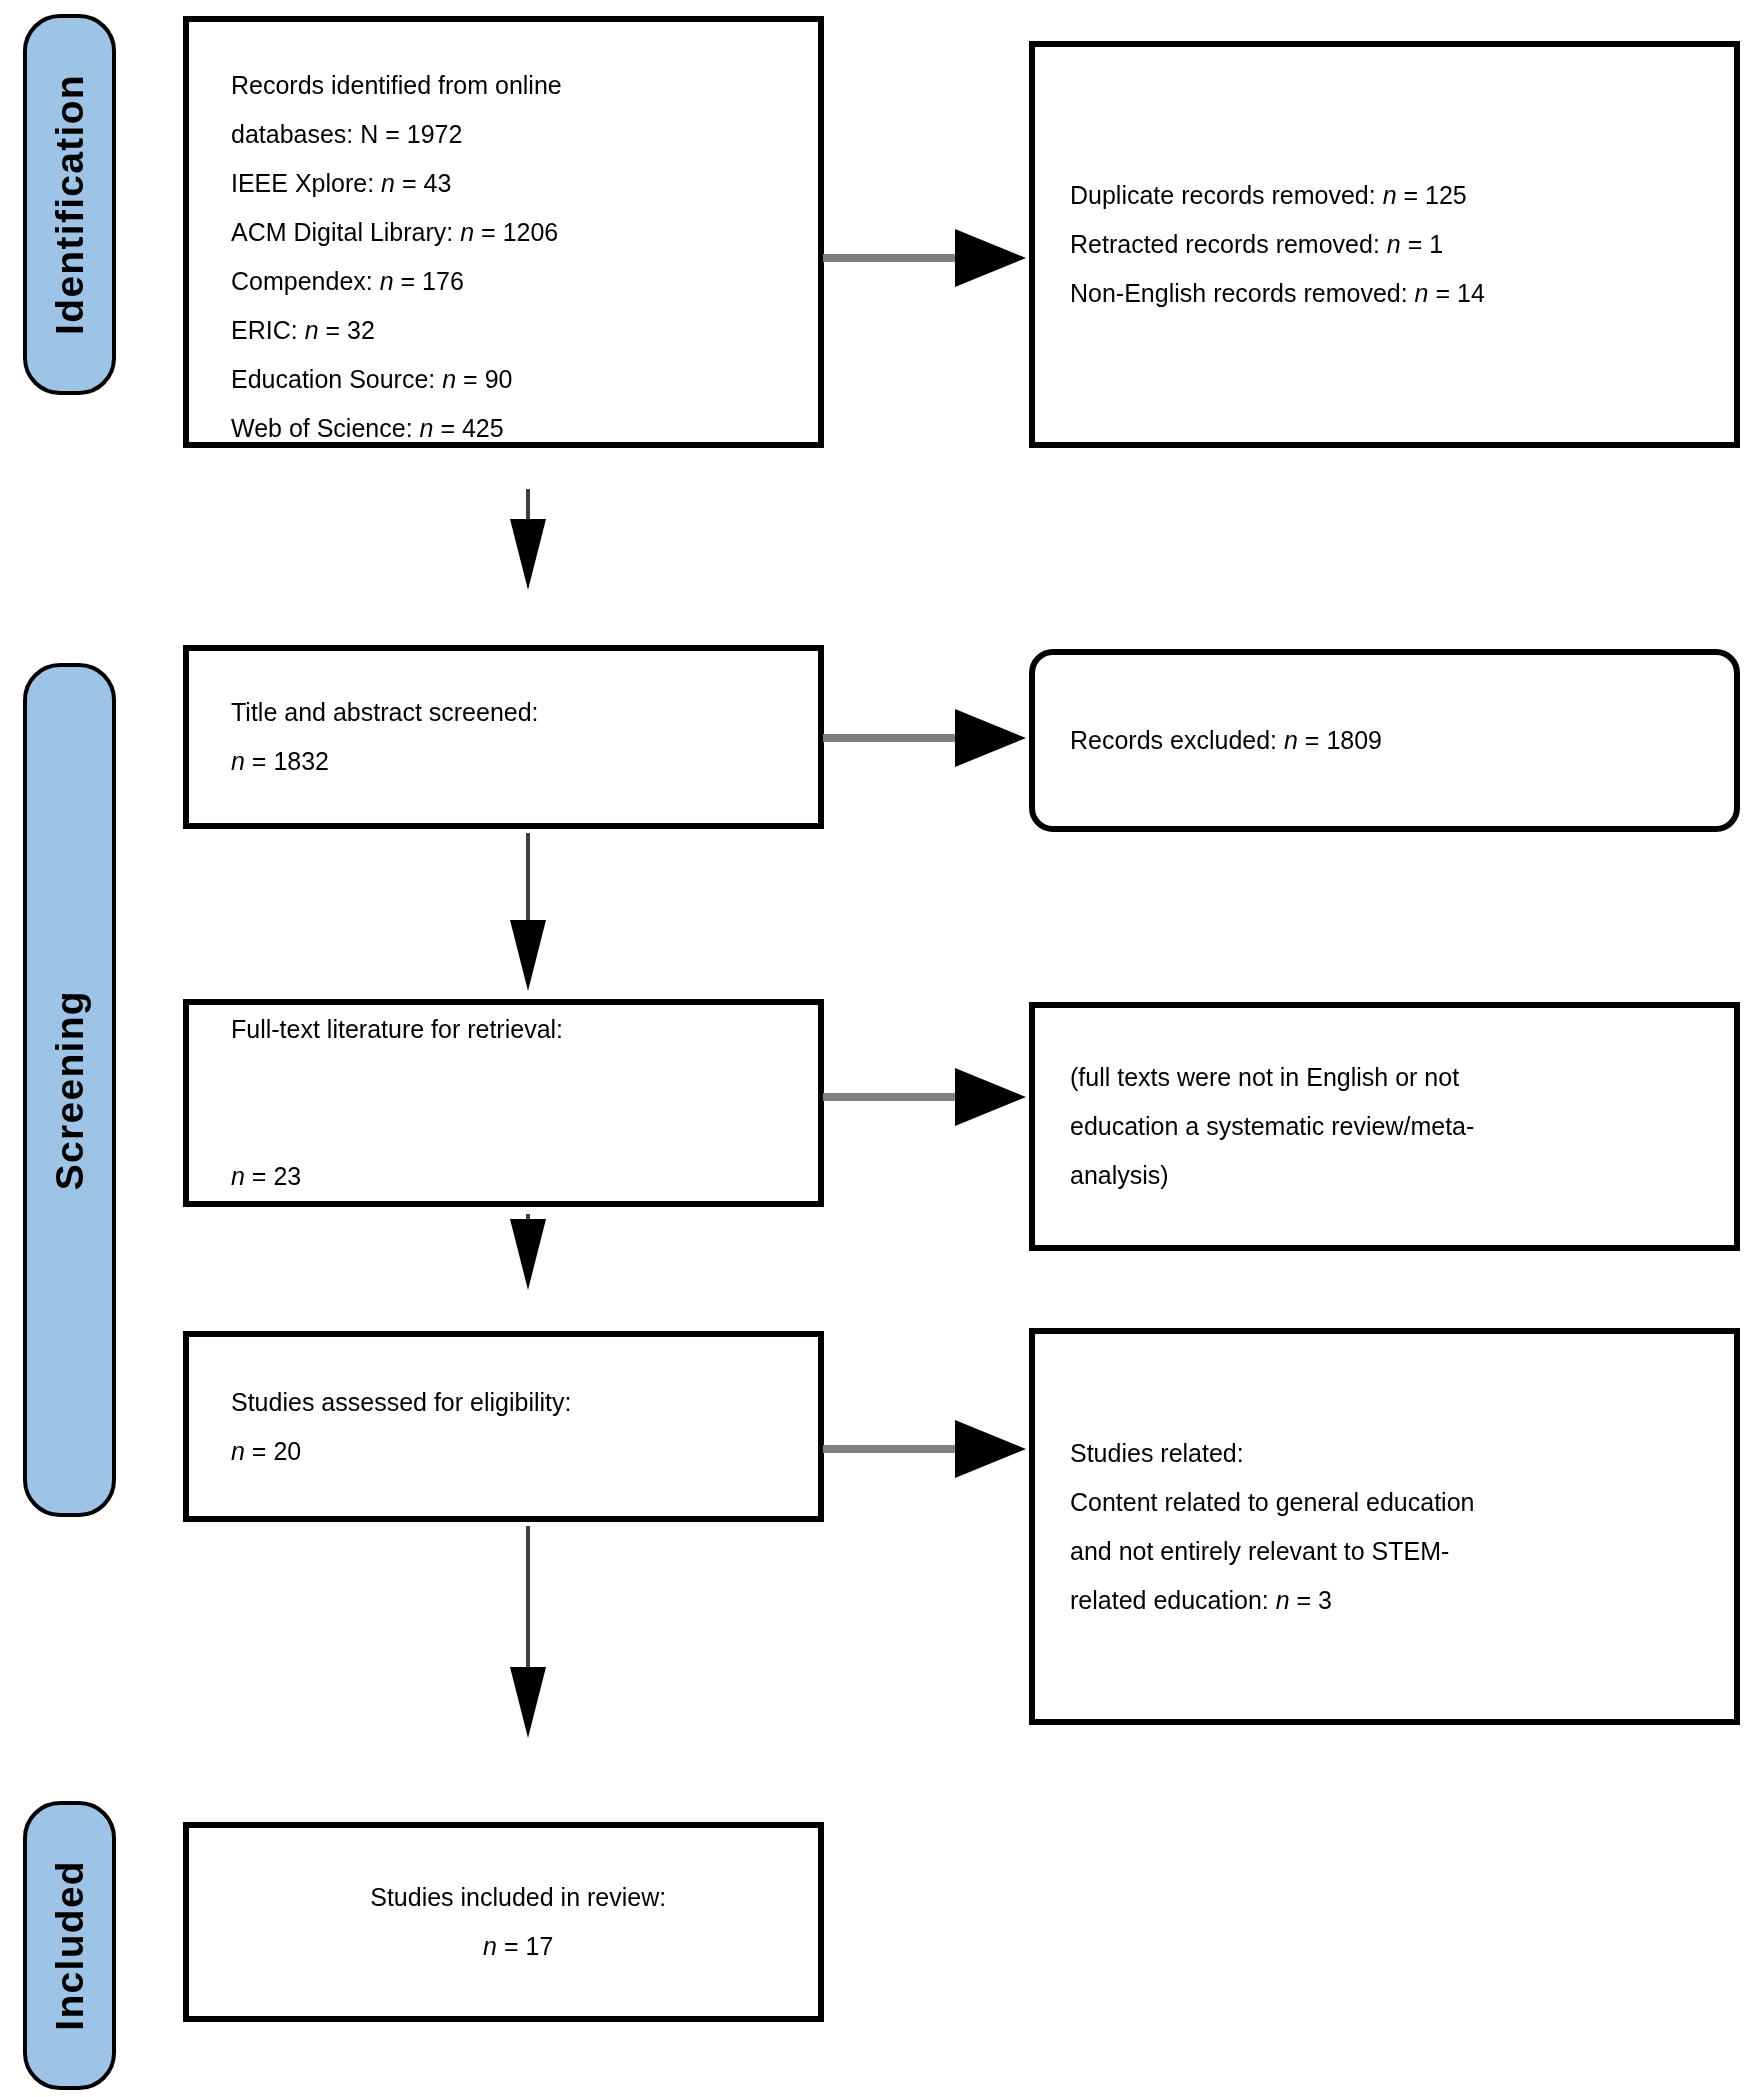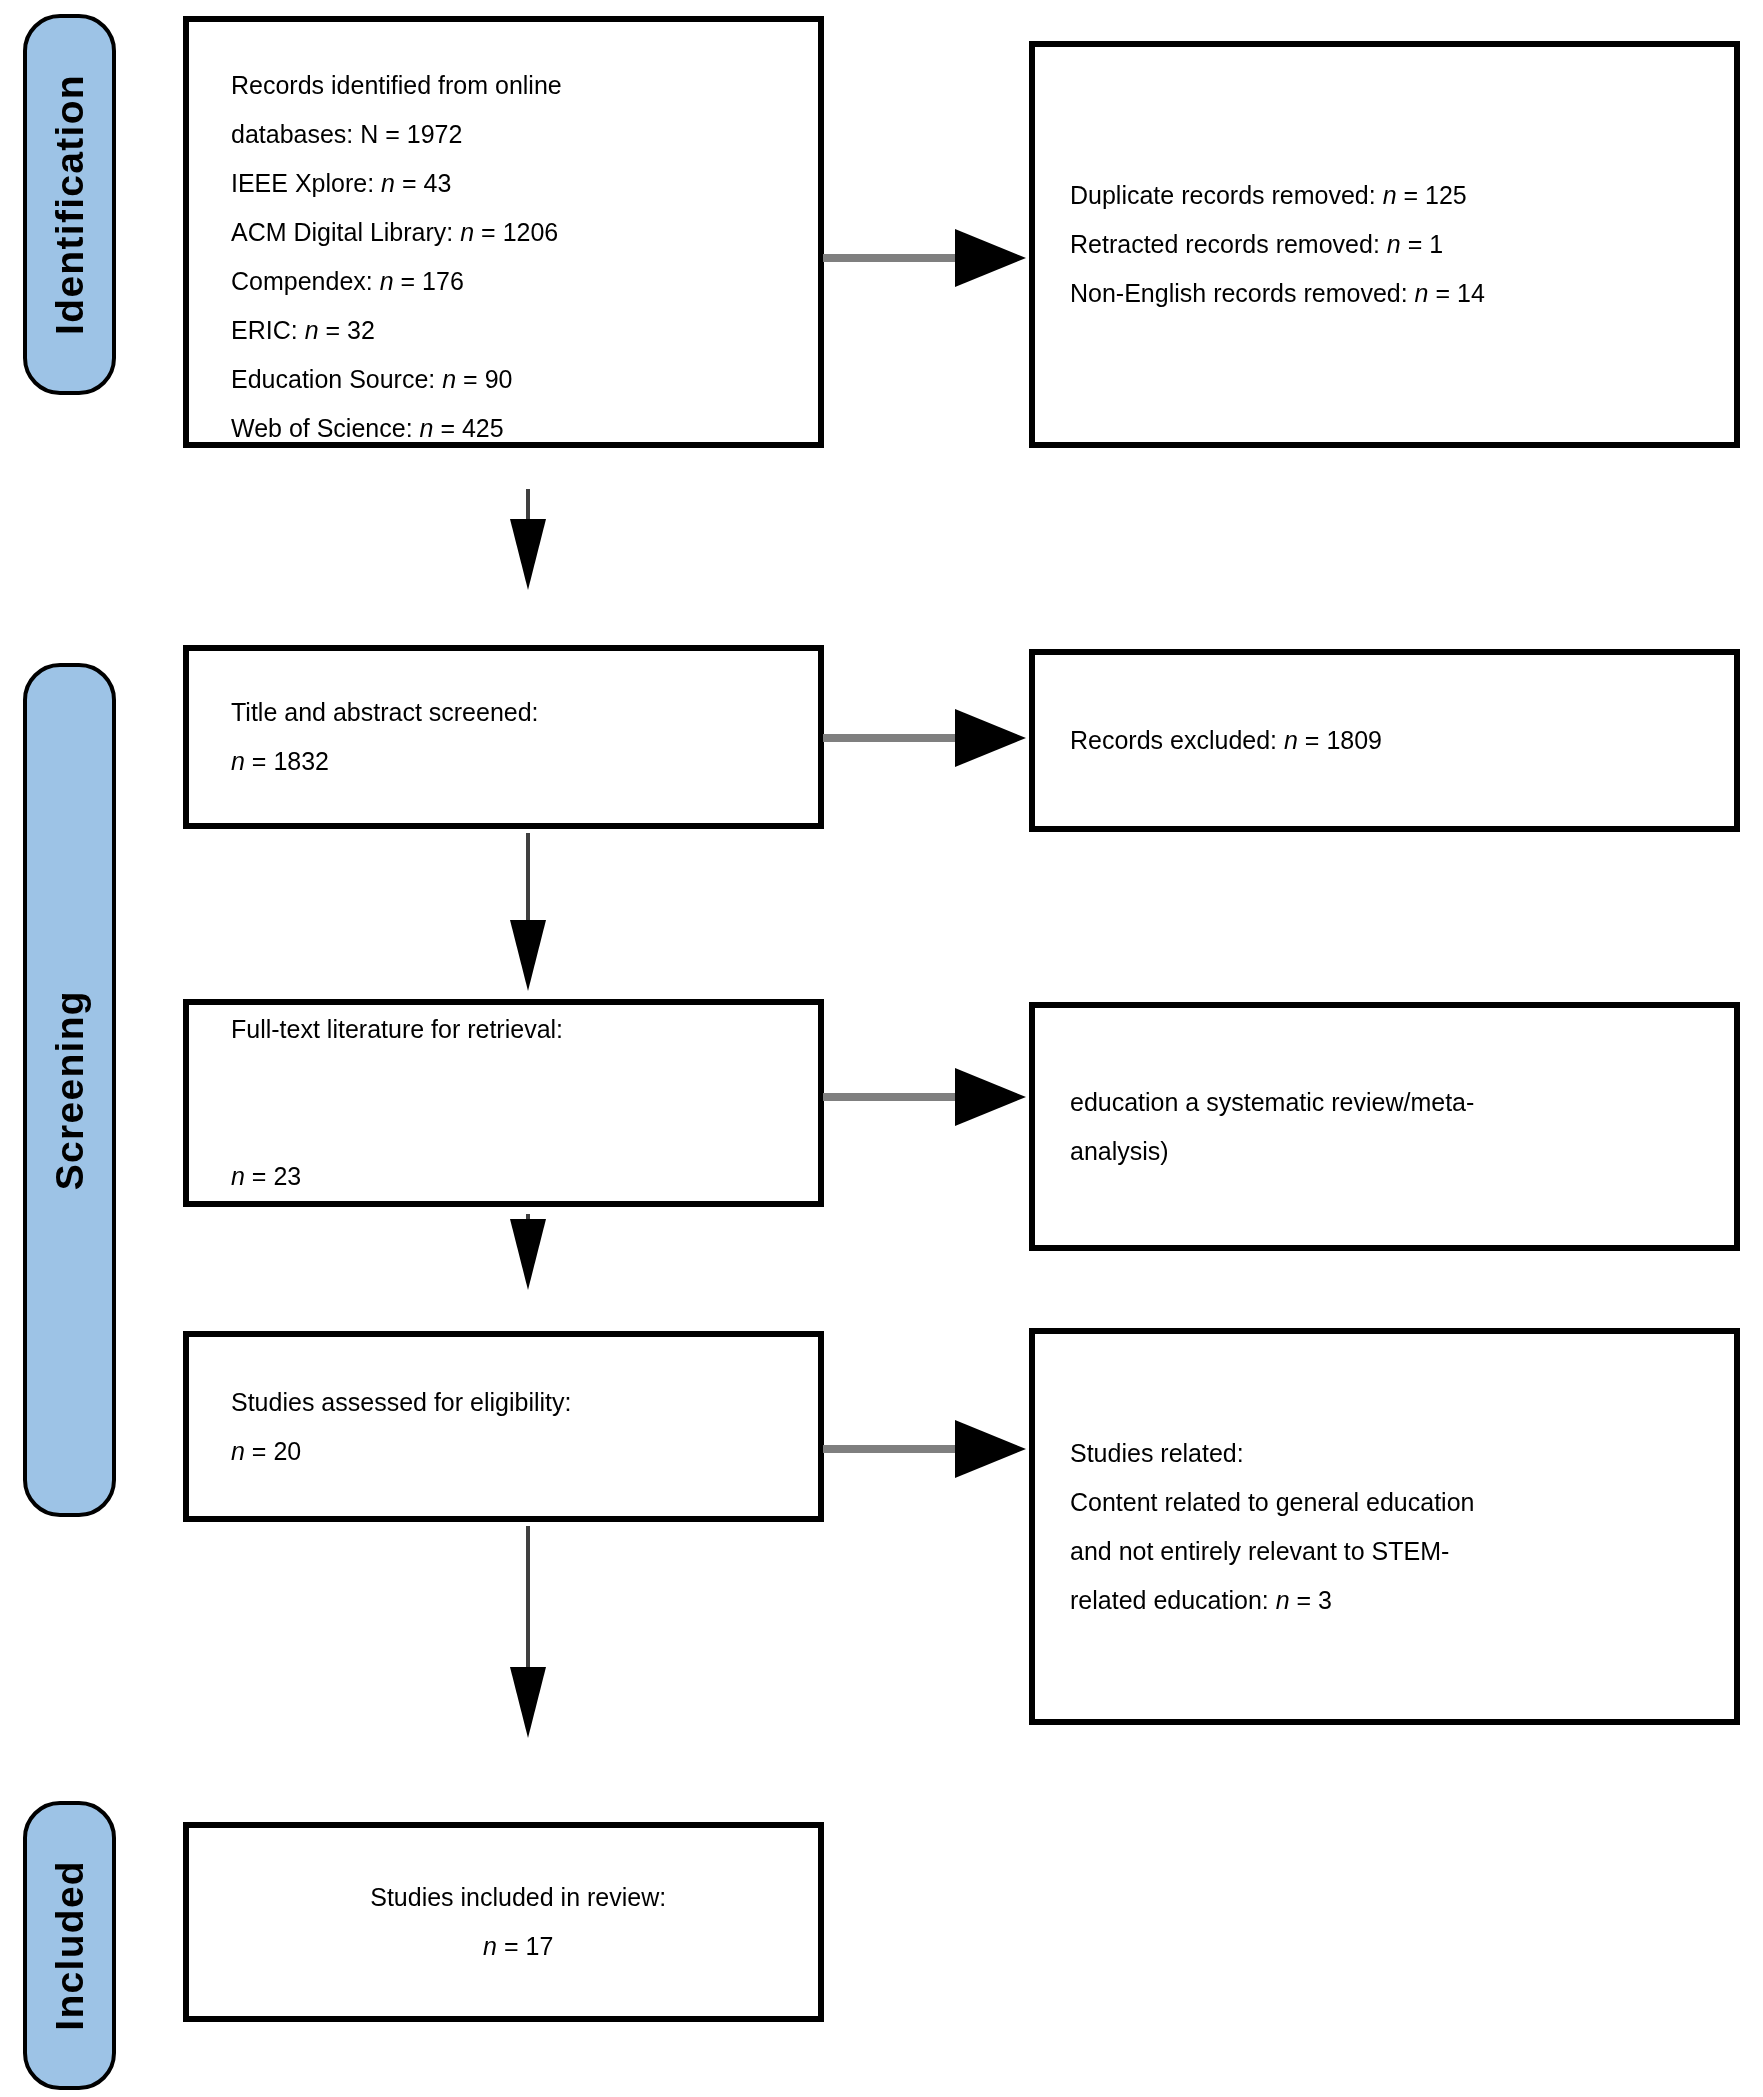--- a/index.html
+++ b/index.html
@@ -43,21 +43,21 @@
   }
   .fbox .tline{white-space:nowrap;}
   .left-col{left:183px;width:641px;padding-left:42px;padding-right:12.6px;}
   .right-col{left:1029px;width:711px;padding-left:35px;padding-right:12.6px;}
   #box-records-identified{top:15.8px;height:432px;justify-content:flex-start;padding-top:39px;}
   #box-title-abstract{top:645px;height:184px;}
   #box-fulltext-retrieval{top:999px;height:208px;justify-content:space-between;}
   #box-studies-assessed{top:1331px;height:191px;}
   #box-studies-included{top:1822px;height:200px;text-align:center;}
   #box-duplicates-removed{top:41px;height:407px;}
-  #box-records-excluded{top:649px;height:183px;}
+  #box-records-excluded{top:649px;height:183px;border-radius:24px;}
   #box-fulltext-excluded{top:1002px;height:249px;}
   #box-studies-excluded{top:1328px;height:397px;}
 
   
   .varrow{position:absolute;left:528px;}
   .varrow .shaft{
     position:absolute;left:-1.9px;top:0;width:3.8px;background:#3f3f3f;
   }
   .varrow .head{
     position:absolute;left:-18.3px;width:0;height:0;
@@ -130,20 +130,21 @@
 
   <div class="fbox right-col" id="box-duplicates-removed">
       <div class="tline">Duplicate records removed: <i>n</i> = 125</div>
       <div class="tline">Retracted records removed: <i>n</i> = 1</div>
       <div class="tline">Non-English records removed: <i>n</i> = 14</div>
     </div>
   <div class="fbox right-col" id="box-records-excluded">
       <div class="tline">Records excluded: <i>n</i> = 1809</div>
     </div>
   <div class="fbox right-col" id="box-fulltext-excluded">
+      <div class="tline">(full texts were not in English or not</div>
       <div class="tline">education a systematic review/meta-</div>
       <div class="tline">analysis)</div>
     </div>
   <div class="fbox right-col" id="box-studies-excluded">
       <div class="tline">Studies related:</div>
       <div class="tline">Content related to general education</div>
       <div class="tline">and not entirely relevant to STEM-</div>
       <div class="tline">related education: <i>n</i> = 3</div>
     </div>
 

